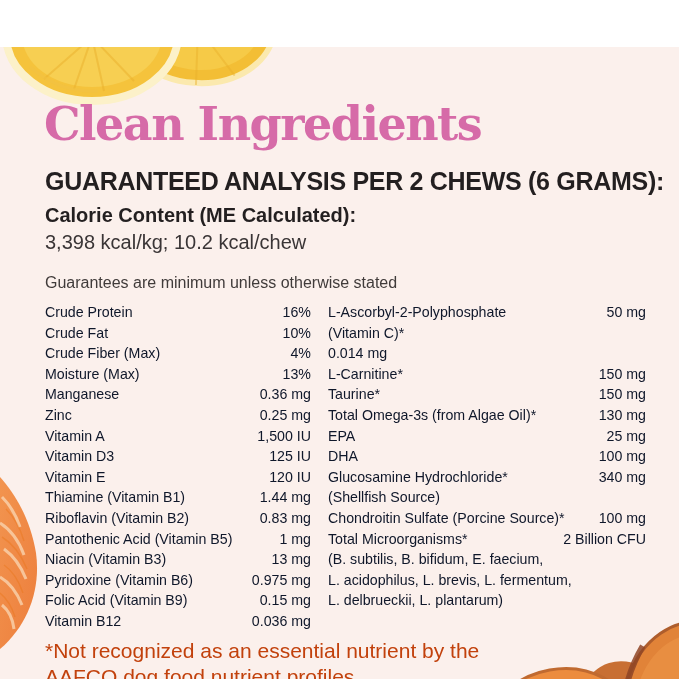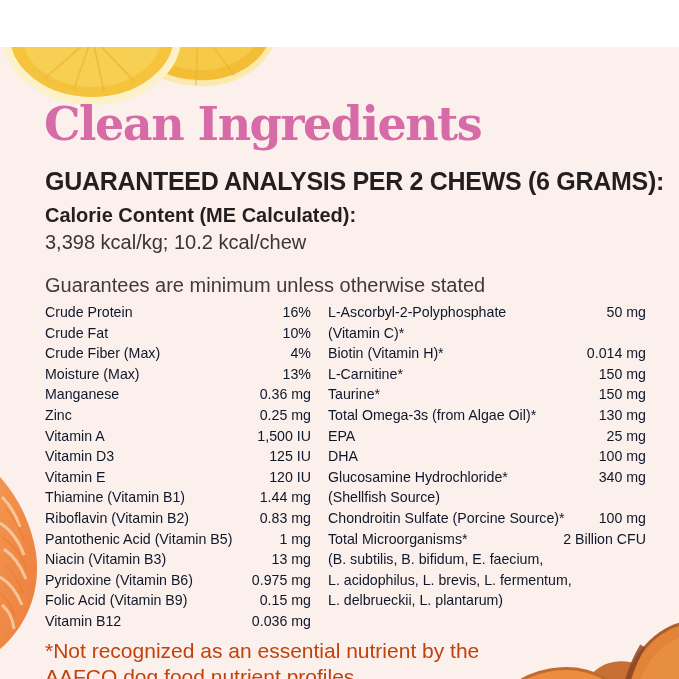--- a/index.html
+++ b/index.html
@@ -27,21 +27,21 @@
     position:absolute; left:45px; top:157px;
     font-size:20px; font-weight:700;
     color: var(--heading-black, #231F20);
   }
   .calorie-value {
     position:absolute; left:45px; top:184px;
     font-size:20px; color:#3A3536;
   }
   .guarantee-note {
     position:absolute; left:45px; top:227px;
-    font-size:20px; color:#403B3A;text-align:center;
+    font-size:16px; color:#403B3A;text-align:center;
   }
   .analysis-table {
     position:absolute; left:45px; top:255px;
     width:601px; display:flex;
   }
   .col { display:block; }
   .col-left  { width:266px; margin-right:17px; }
   .col-right { width:318px; }
   .row {
     display:flex; justify-content:space-between;
@@ -195,21 +195,20 @@
     <div class="col col-right" id="col-right">
         <div class="row">
           <span class="lbl">L-Ascorbyl-2-Polyphosphate</span>
           <span class="val">50 mg</span>
         </div>
         <div class="row">
           <span class="lbl">(Vitamin C)*</span>
           <span class="val"></span>
         </div>
         <div class="row">
-          <span class="lbl">Biotin (Vitamin H)*</span>
           <span class="val">0.014 mg</span>
         </div>
         <div class="row">
           <span class="lbl">L-Carnitine*</span>
           <span class="val">150 mg</span>
         </div>
         <div class="row">
           <span class="lbl">Taurine*</span>
           <span class="val">150 mg</span>
         </div>

